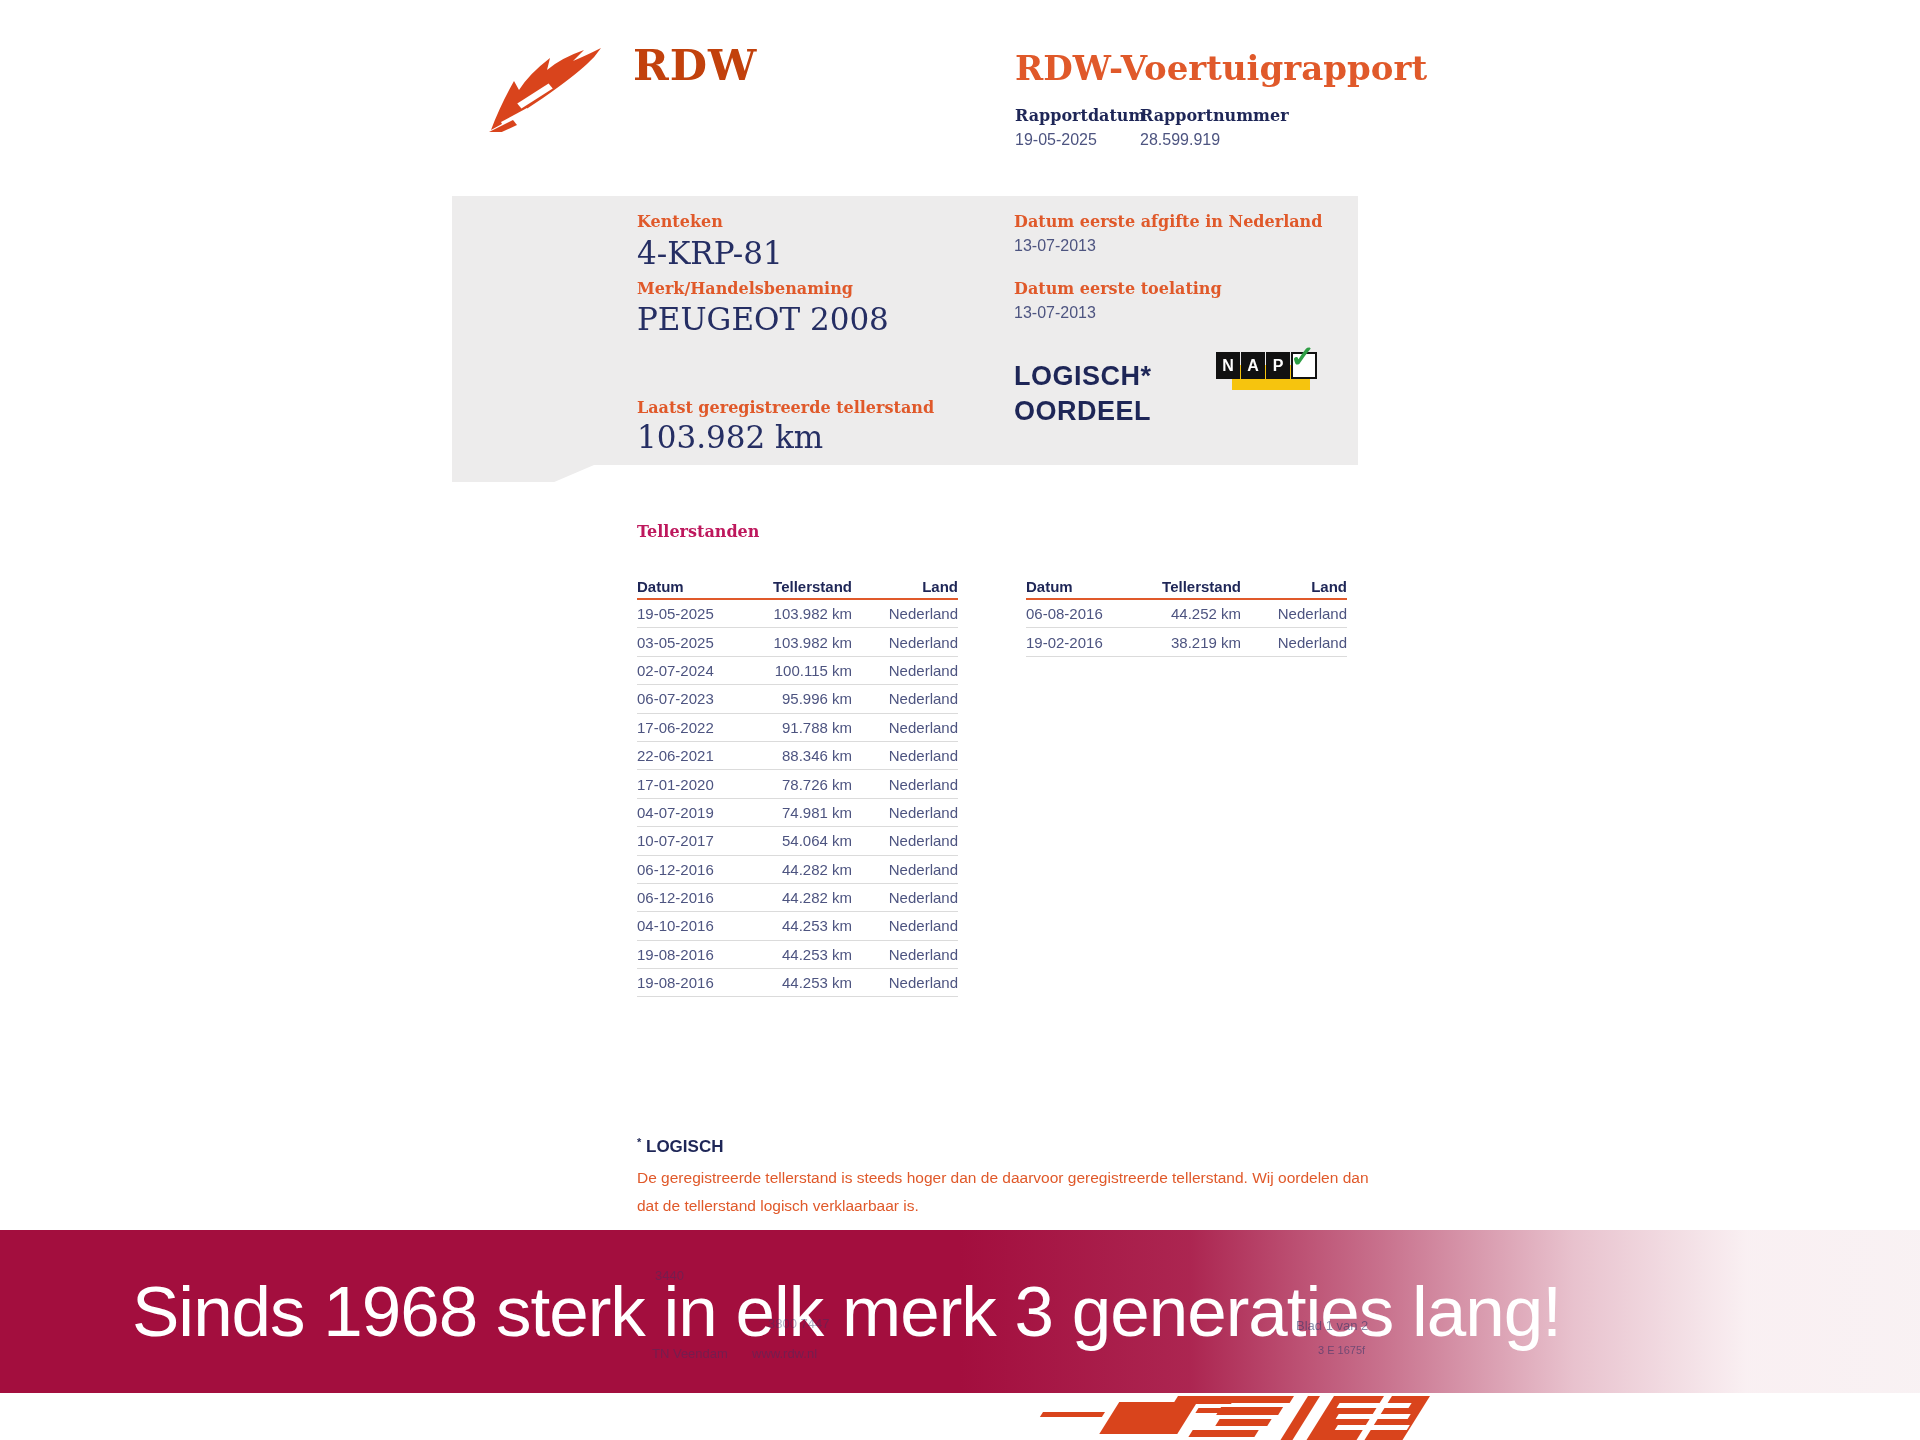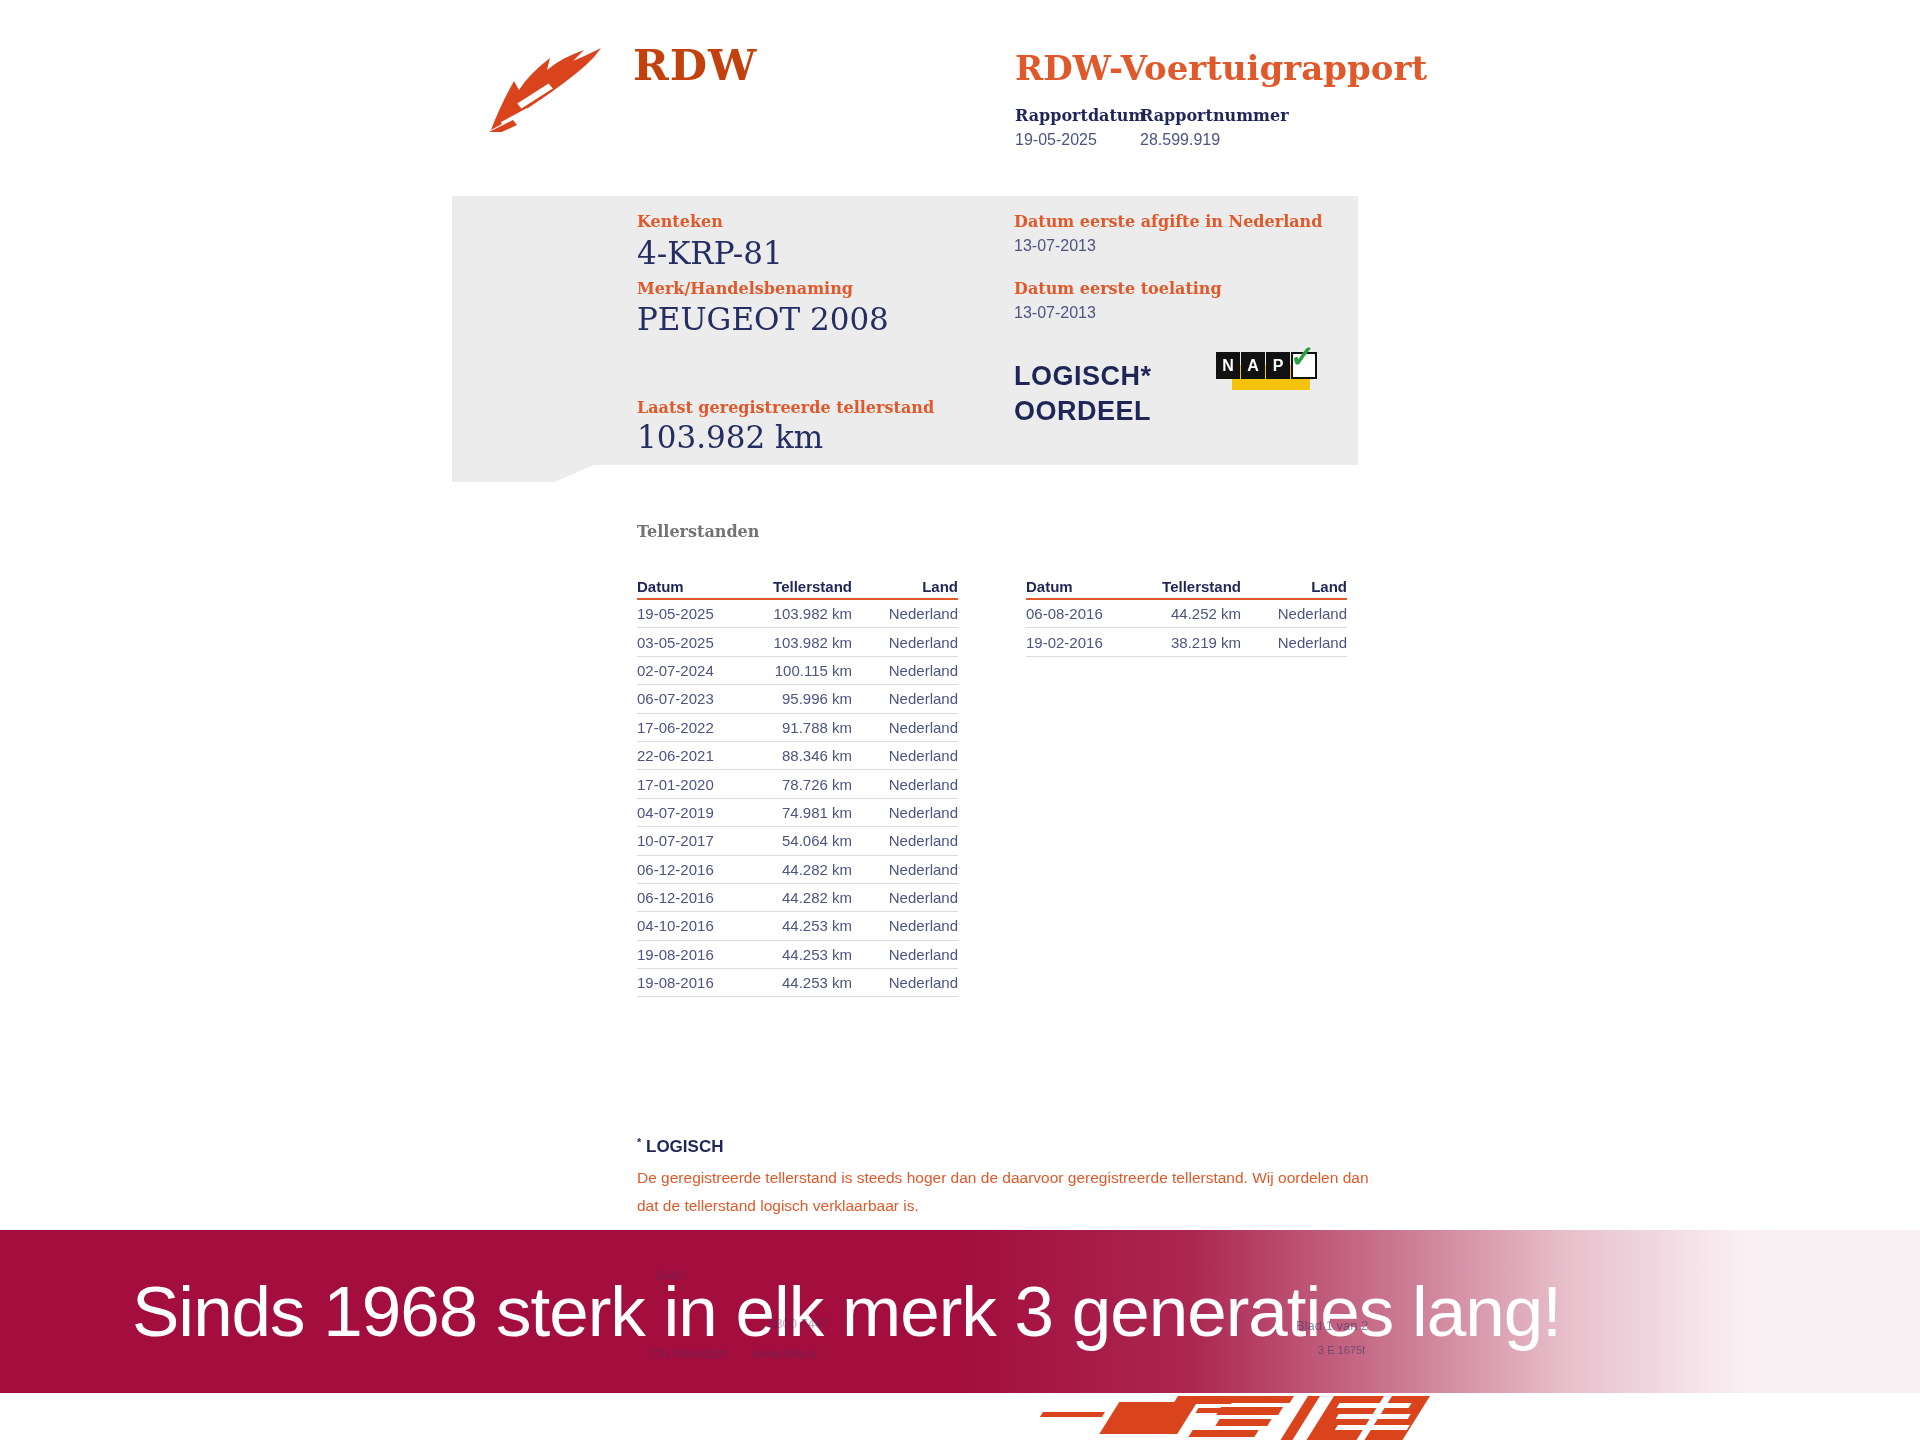--- a/index.html
+++ b/index.html
@@ -47,21 +47,21 @@
     position:absolute;top:2px;width:24px;height:27px;background:#111111;
     color:#ffffff;font-weight:bold;font-size:16px;text-align:center;line-height:27px;
   }
   .nap .sq.check{background:#ffffff;border:2px solid #111;width:22px;height:23px;line-height:22px;}
   .nap .checkmark{
     position:absolute;left:-3px;top:-8px;color:#2e9e44;font-size:30px;font-weight:bold;
   }
 
   
   .section-label{
-    font-family:"DejaVu Serif",serif;font-weight:bold;font-size:16px;color:#737373;
+    font-family:"DejaVu Serif",serif;font-weight:bold;font-size:16px;color:#be185d;
   }
   .tbl{width:321px;}
   .thead{
     display:flex;align-items:flex-end;height:22px;
     border-bottom:2px solid #e0592a;padding-bottom:3px;
     font-weight:bold;font-size:15px;color:#1e2657;margin-top:27px;
   }
   .trow{
     display:flex;align-items:center;height:27.4px;
     border-bottom:1px solid #dbdbdb;font-size:15px;color:#4d5480;

